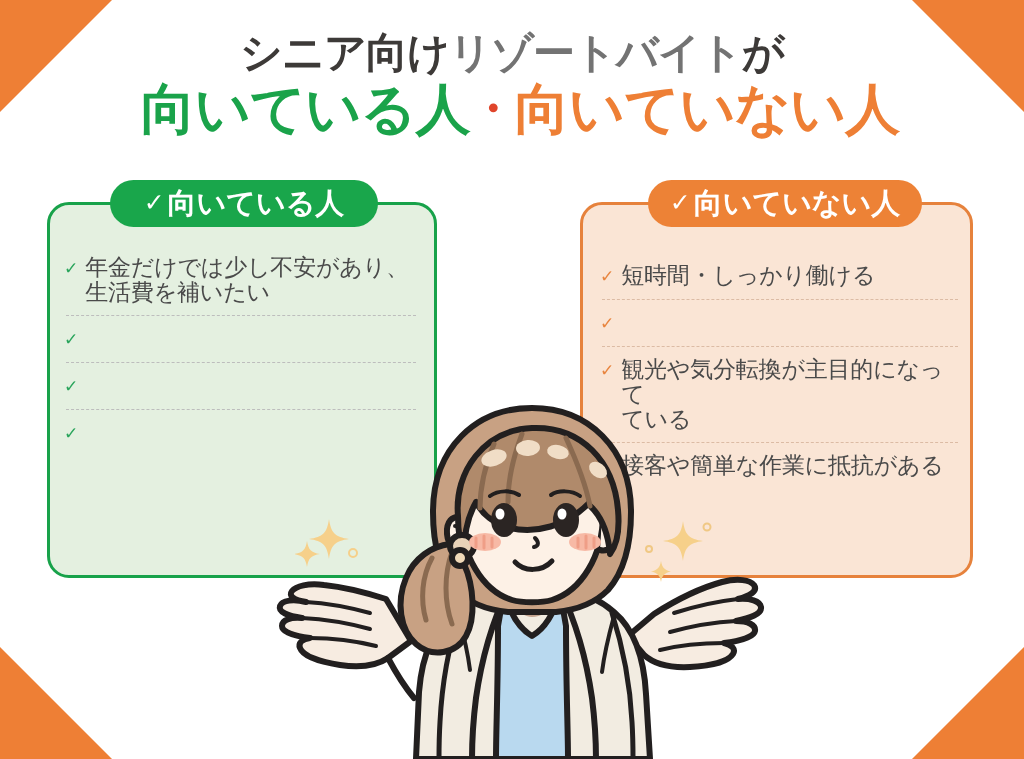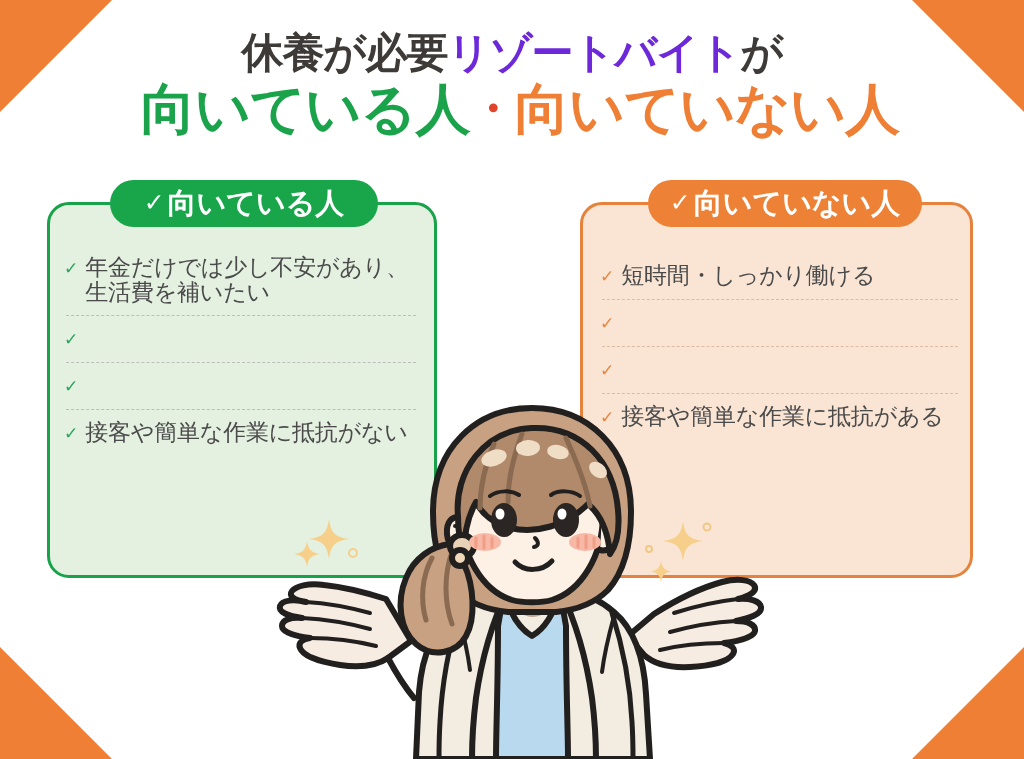--- a/index.html
+++ b/index.html
@@ -52,21 +52,21 @@
     text-align: center;
     line-height: 1.0;
   }
   .title-line1 {
     font-size: 42px;
     font-weight: 900;
     letter-spacing: -1px;
     white-space: nowrap;
   }
   .title-line1 .seg-dark { color: #3d3a38; }
-  .title-line1 .seg-orange { color: #6d28d9; }
+  .title-line1 .seg-orange { color: #737373; }
   .title-line2 {
     margin-top: 8px;
     font-size: 55px;
     font-weight: 900;
     letter-spacing: -1px;
     white-space: nowrap;
     padding-left: 16px;
   }
   .title-line2 .seg-green { color: #1aa34a; }
   .title-line2 .seg-dot { color: #e0452b; font-size: 46px; vertical-align: 4px; }
@@ -194,21 +194,21 @@
 
 <div id="canvas">
 
   <div class="corner corner-tl"></div>
   <div class="corner corner-tr"></div>
   <div class="corner corner-bl"></div>
   <div class="corner corner-br"></div>
 
   <div class="title-block">
     <div class="title-line1">
-      <span class="seg-dark">休養が必要</span><span class="seg-orange">リゾートバイト</span><span class="seg-dark">が</span>
+      <span class="seg-dark">シニア向け</span><span class="seg-orange">リゾートバイト</span><span class="seg-dark">が</span>
     </div>
     <div class="title-line2">
       <span class="seg-green">向いている人</span><span class="seg-dot">・</span><span class="seg-orange">向いていない人</span>
     </div>
   </div>
 
   <div class="card card-left"></div>
 
   <div class="pill pill-left">
     <span class="tick">✓</span>
@@ -224,21 +224,20 @@
     <div class="list-item">
       <span class="check">✓</span>
     </div>
     <div class="divider"></div>
     <div class="list-item">
       <span class="check">✓</span>
     </div>
     <div class="divider"></div>
     <div class="list-item">
       <span class="check">✓</span>
-      <span class="text">接客や簡単な作業に抵抗がない</span>
     </div>
   </div>
 
   <div class="card card-right"></div>
 
   <div class="pill pill-right">
     <span class="tick">✓</span>
       <span>向いていない人</span>
   </div>
 
@@ -247,20 +246,21 @@
       <span class="check">✓</span>
       <span class="text">短時間・しっかり働ける</span>
     </div>
     <div class="divider"></div>
     <div class="list-item">
       <span class="check">✓</span>
     </div>
     <div class="divider"></div>
     <div class="list-item">
       <span class="check">✓</span>
+      <span class="text">観光や気分転換が主目的になって<br>ている</span>
     </div>
     <div class="divider"></div>
     <div class="list-item">
       <span class="check">✓</span>
       <span class="text">接客や簡単な作業に抵抗がある</span>
     </div>
   </div>
 
   <div class="sparkle-group spark-left">
     <svg width="80" height="60" viewBox="0 0 80 60">

